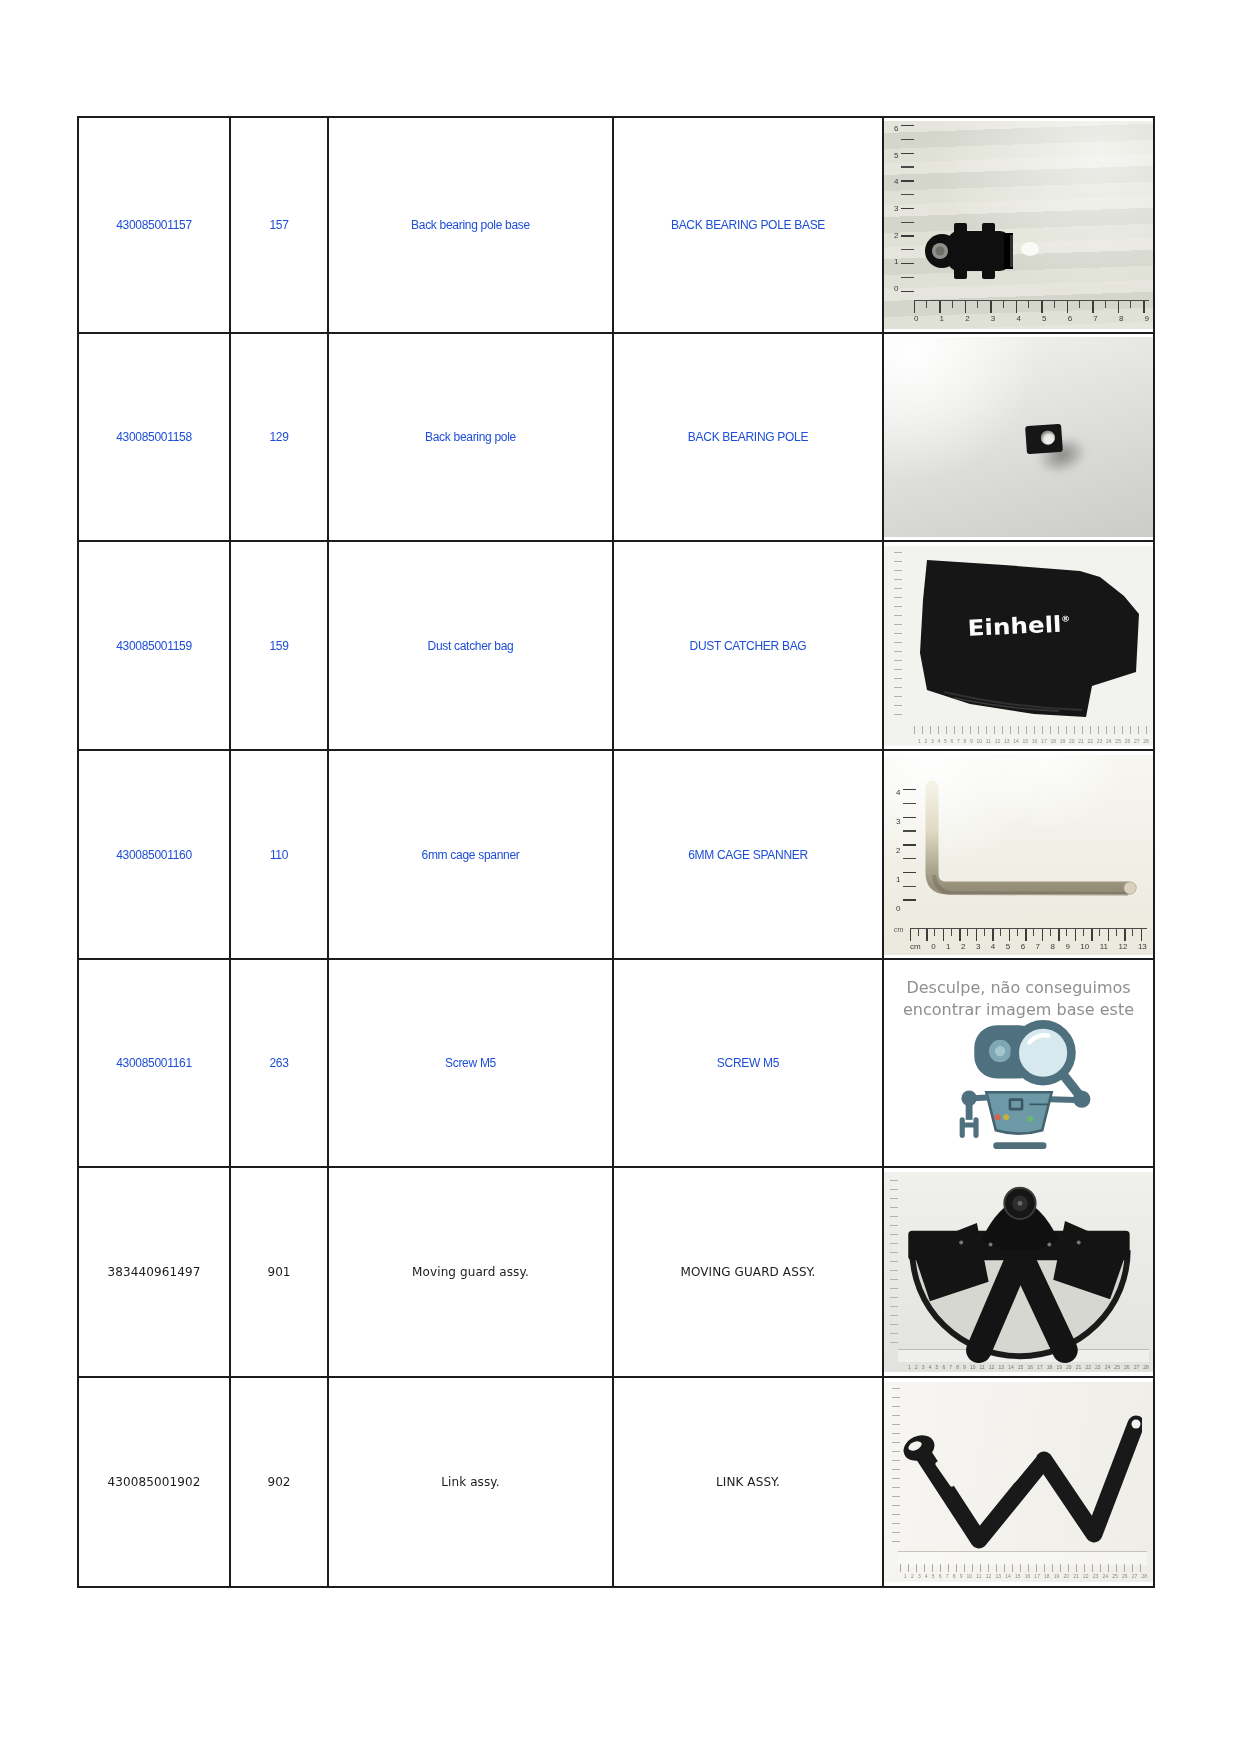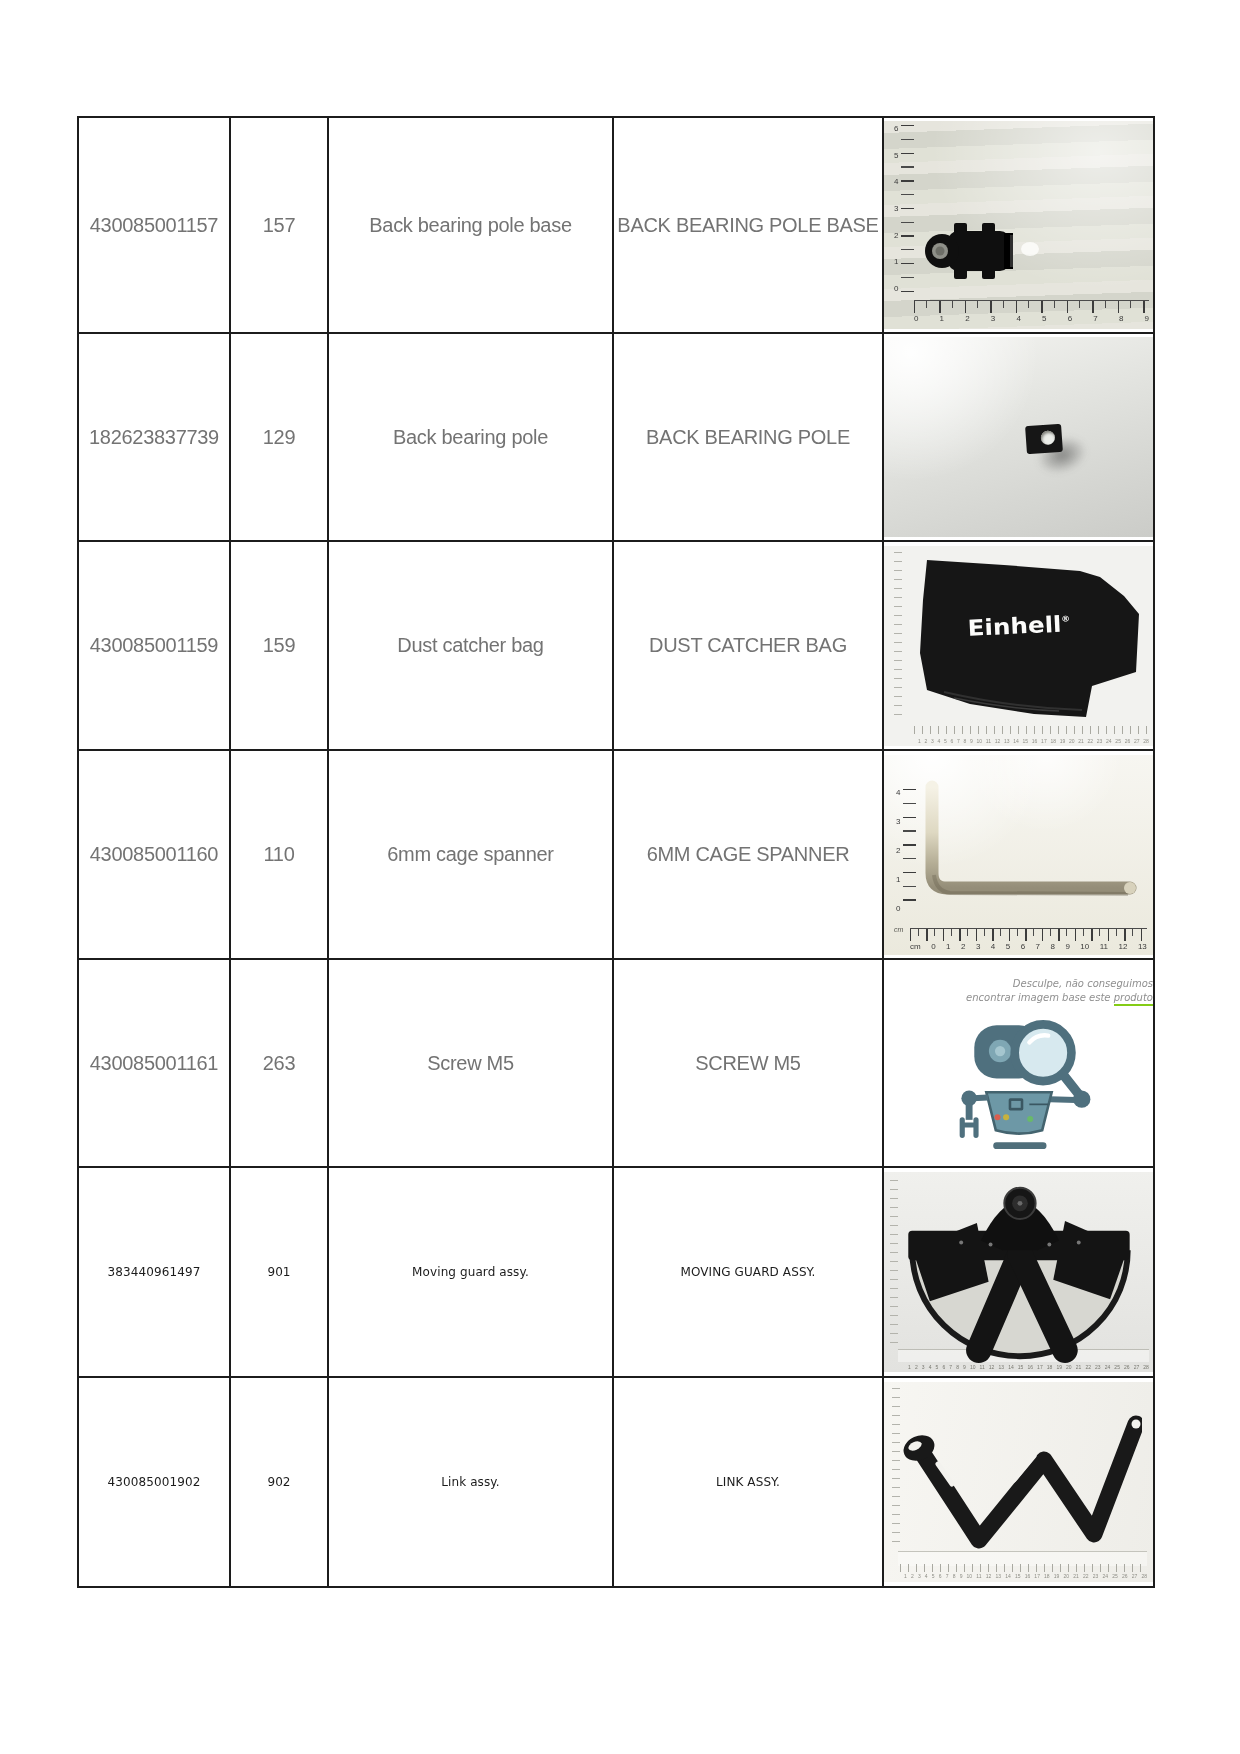--- a/index.html
+++ b/index.html
@@ -6,21 +6,21 @@
   .page{position:relative;width:1240px;height:1754px;background:#ffffff;overflow:hidden;
         font-family:"Liberation Sans",sans-serif;color:#161616;}
 
   table.parts{position:absolute;left:77px;top:116px;width:1076px;border-collapse:collapse;table-layout:fixed;
               border:2px solid #1c1c1c;}
   table.parts td{border:2px solid #1c1c1c;text-align:center;vertical-align:middle;padding:0;background:#fff;}
 
   tr.r1 td{height:214px;} tr.r2 td{height:206px;} tr.r3 td{height:207px;} tr.r4 td{height:207px;}
   tr.r5 td{height:206px;} tr.r6 td{height:208px;} tr.r7 td{height:208px;}
 
-  td.c-num,td.c-idx,td.c-desc,td.c-descu{font-size:20px;letter-spacing:-0.3px;color:#737373;}
+  td.c-num,td.c-idx,td.c-desc,td.c-descu{font-size:12px;letter-spacing:-0.3px;color:#1d4ed8;}
   tr.small td.c-num,tr.small td.c-idx,tr.small td.c-desc,tr.small td.c-descu{
       font-family:"DejaVu Sans",sans-serif;font-size:12px;letter-spacing:0.1px;color:#1c1c1c;}
 
   td.c-photo{padding:2px;}
   .ph{position:relative;width:100%;height:200px;overflow:hidden;}
   tr.r1 .ph{height:208px;}
 
   
   .vruler{position:absolute;display:flex;z-index:3;}
   .vlabels{display:flex;flex-direction:column;justify-content:space-between;font-size:8px;line-height:1;color:#3a3a3a;}
@@ -76,22 +76,22 @@
   .s4{background:
       radial-gradient(circle at 18% 0%, #ffffff 0%, rgba(255,255,255,0) 38%),
       radial-gradient(circle at 60% 0%, rgba(255,255,255,.8), rgba(255,255,255,0) 30%),
       linear-gradient(#f7f6f1,#ebe9dd);}
   .s4 .vruler{left:12px;top:34px;height:124px;}
   .s4 .hruler{left:26px;right:6px;bottom:4px;}
   .s4 .unit{position:absolute;left:10px;bottom:22px;font-size:7px;color:#55554f;font-style:italic;z-index:3;}
 
   
   .s5{background:#ffffff;}
-  .s5 .msg{position:absolute;top:14px;left:0;right:0;text-align:right;
-      font-family:"DejaVu Sans",sans-serif;font-size:10px;line-height:1.4;color:#8f8f8f;font-style:italic;}
+  .s5 .msg{position:absolute;top:14px;left:0;right:0;text-align:center;
+      font-family:"DejaVu Sans",sans-serif;font-size:16px;line-height:1.4;color:#8f8f8f;}
   .s5 .ul{border-bottom:2px solid #84cc16;padding-bottom:1px;}
   .s5 svg{position:absolute;left:50%;top:50px;transform:translateX(-50%);}
 
   
   .s6{background:linear-gradient(#f0f0ed,#e2e2df);}
   .s6 .micro{position:absolute;left:24px;right:4px;bottom:2px;z-index:3;color:#77776f;}
   .s6 .band{position:absolute;left:14px;right:4px;bottom:10px;height:12px;background:rgba(250,250,248,.55);
       border-top:1px solid #bdbdb6;z-index:2;}
 
   
@@ -161,21 +161,21 @@
               <rect x="86" y="16" width="3" height="32" fill="#2e2e2e"></rect>
               <circle cx="18" cy="32" r="17" fill="#0f0f0f"></circle>
               <circle cx="16" cy="32" r="8" fill="#8f9089"></circle>
               <circle cx="16" cy="32" r="4.5" fill="#6d6e67"></circle>
             </svg>
           </div>
         </td>
       </tr>
 
       <tr class="rr r2">
-        <td class="c-num"><span>182623837739</span></td>
+        <td class="c-num"><span>430085001158</span></td>
         <td class="c-idx"><span>129</span></td>
         <td class="c-desc"><span>Back bearing pole</span></td>
         <td class="c-descu"><span>BACK BEARING POLE</span></td>
         <td class="c-photo">
           <div class="ph s2">
             <div class="shadow"></div>
             <div class="cube"></div>
           </div>
         </td>
       </tr>

